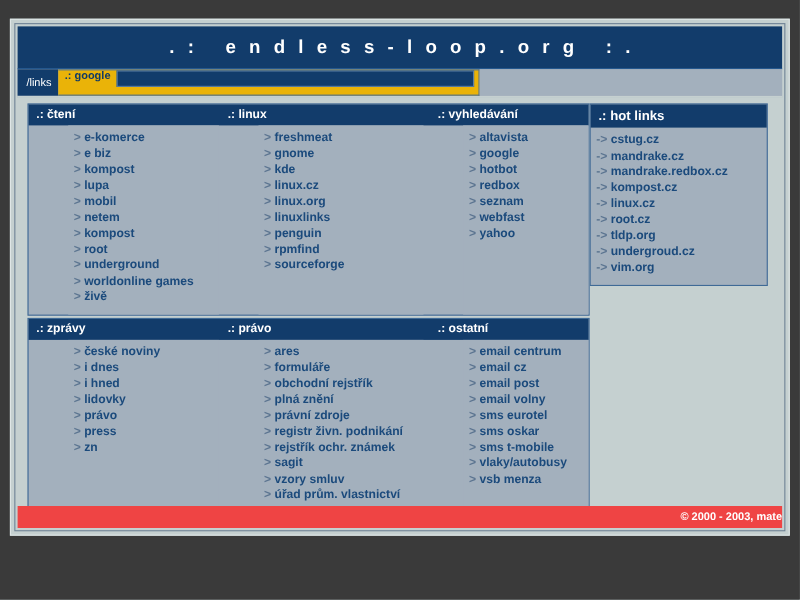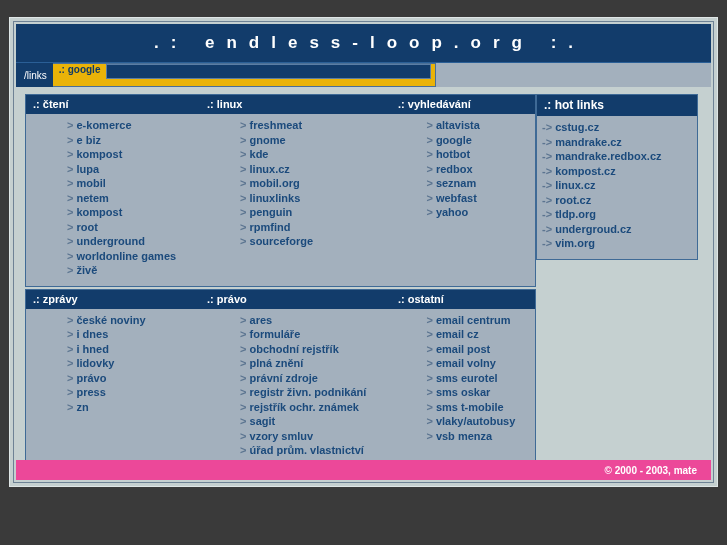--- a/index.html
+++ b/index.html
@@ -164,28 +164,28 @@
   }
   .hot-list { padding: 4px 0 8px 5px; }
 
   
   .footer {
     position: absolute;
     left: 2px;
     right: 2px;
     bottom: 2px;
     height: 20px;
-    background: #ec4899;
+    background: #ef4444;
     color: #ffffff;
     font-size: 10px;
     font-weight: bold;
     display: flex;
     align-items: center;
     justify-content: flex-end;
-    padding-right: 14px;
+    padding-right: 0;
     box-sizing: border-box;
   }
 </style>
 </head>
 <body>
 
 <div id="page">
  <div id="page-inner">
 
   <div class="title-bar">.: endless-loop.org :.</div>
@@ -221,21 +221,21 @@
                 <div class="link-item"><span class="arrow">&gt; </span><span>root</span></div>
                 <div class="link-item"><span class="arrow">&gt; </span><span>underground</span></div>
                 <div class="link-item"><span class="arrow">&gt; </span><span>worldonline games</span></div>
                 <div class="link-item"><span class="arrow">&gt; </span><span>živě</span></div>
               </div>
           <div class="col c2">
                 <div class="link-item"><span class="arrow">&gt; </span><span>freshmeat</span></div>
                 <div class="link-item"><span class="arrow">&gt; </span><span>gnome</span></div>
                 <div class="link-item"><span class="arrow">&gt; </span><span>kde</span></div>
                 <div class="link-item"><span class="arrow">&gt; </span><span>linux.cz</span></div>
-                <div class="link-item"><span class="arrow">&gt; </span><span>mobil.org</span></div>
+                <div class="link-item"><span class="arrow">&gt; </span><span>linux.org</span></div>
                 <div class="link-item"><span class="arrow">&gt; </span><span>linuxlinks</span></div>
                 <div class="link-item"><span class="arrow">&gt; </span><span>penguin</span></div>
                 <div class="link-item"><span class="arrow">&gt; </span><span>rpmfind</span></div>
                 <div class="link-item"><span class="arrow">&gt; </span><span>sourceforge</span></div>
               </div>
           <div class="col c3">
                 <div class="link-item"><span class="arrow">&gt; </span><span>altavista</span></div>
                 <div class="link-item"><span class="arrow">&gt; </span><span>google</span></div>
                 <div class="link-item"><span class="arrow">&gt; </span><span>hotbot</span></div>
                 <div class="link-item"><span class="arrow">&gt; </span><span>redbox</span></div>

